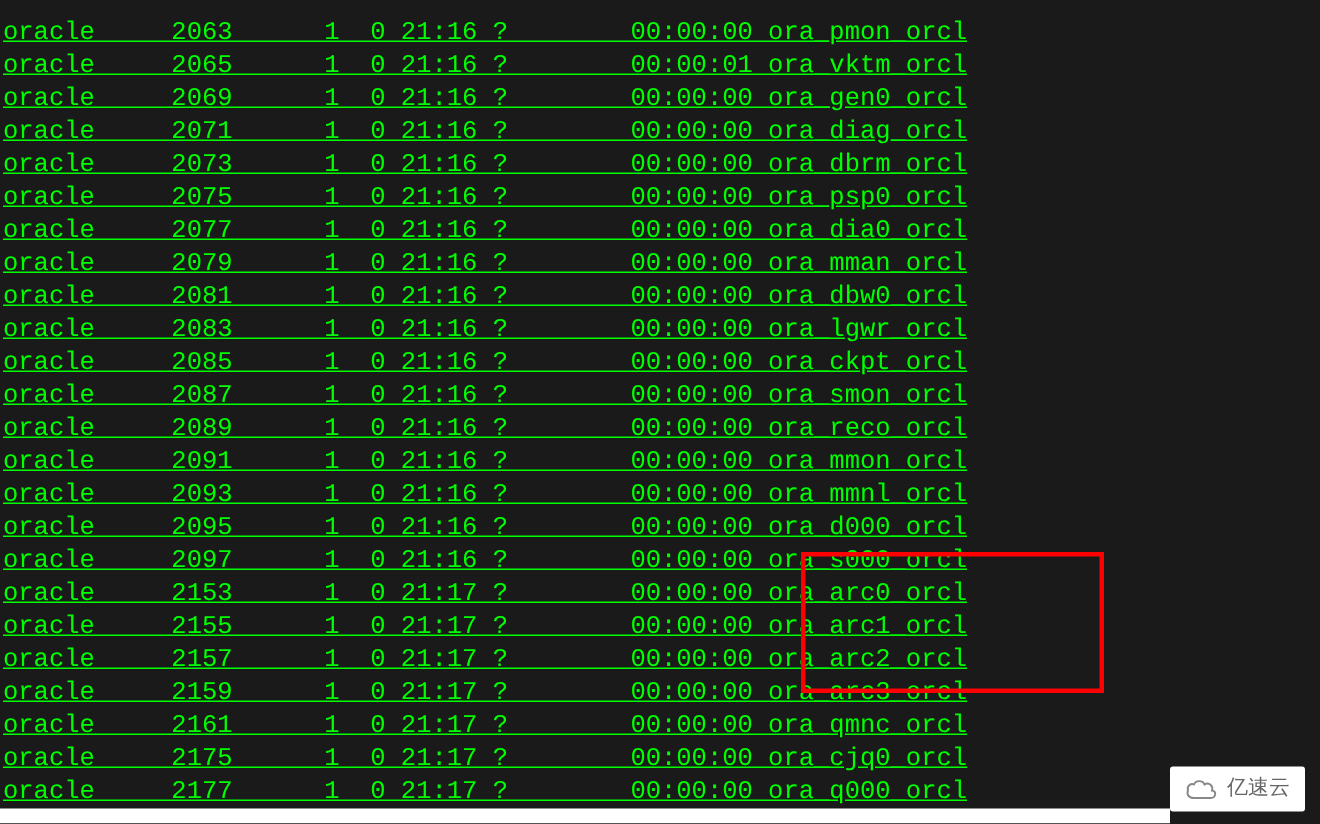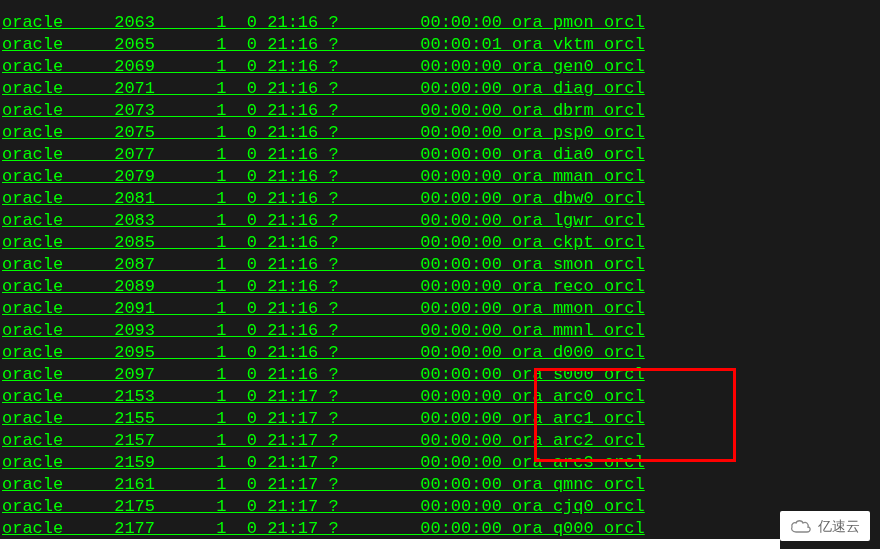--- a/index.html
+++ b/index.html
@@ -32,21 +32,21 @@
       border: 3px solid #ff0000;
       pointer-events: none;
     }
     .watermark {
       position: absolute;
       bottom: 8px;
       right: 10px;
       background: #fff;
       padding: 4px 10px;
       color: #666;
-      font-family: Liberation Sans, sans-serif;
+      font-family: Liberation Serif, serif;
       font-size: 14px;
       border-radius: 2px;
       display: flex;
       align-items: center;
       gap: 6px;
     }
     .watermark-icon {
       display: inline-flex;
     }
     .bottom-border {

